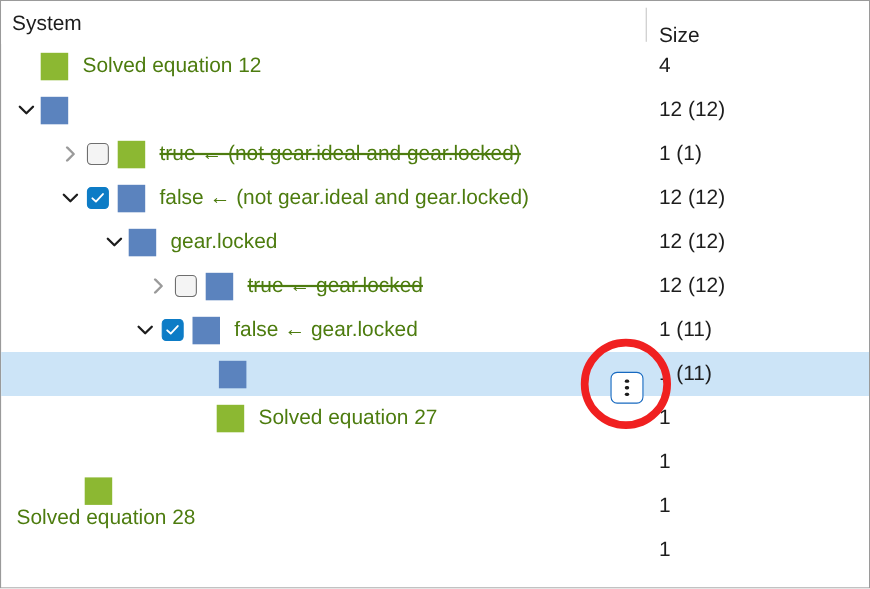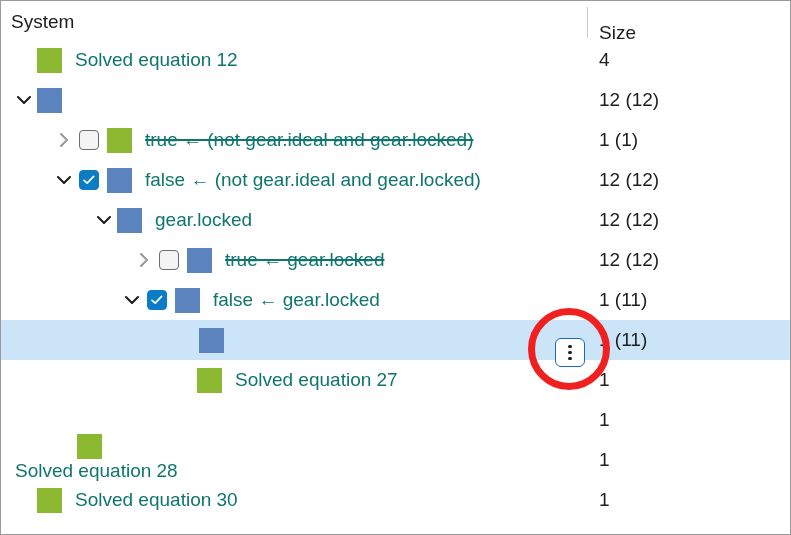--- a/index.html
+++ b/index.html
@@ -117,21 +117,21 @@
     width: 25px;
     height: 25px;
     display: block;
   }
   .tree-row.selected .swatch i {
     left: 2px;
   }
 
   .row-label {
     font-size: 19px;
-    color: #0f766e;
+    color: #4d7c0f;
     white-space: nowrap;
     padding-left: 4px;
   }
   .row-label.struck {
     text-decoration: line-through;
     text-decoration-thickness: 1.6px;
   }
 
   .row-size {
     position: absolute;
@@ -340,27 +340,20 @@
             <i style="background: rgb(140, 184, 50);"></i>
           </div>
           <div class="row-label">Solved equation 28</div>
         </div>
         <div class="row-size">1</div>
       </div>
       <div class="tree-row">
         <div class="row-size">1</div>
       </div>
       <div class="tree-row">
-        <div class="row-inner" style="left: 10px;">
-          <div class="chevron"></div>
-          <div class="swatch">
-            <i style="background: rgb(140, 184, 50);"></i>
-          </div>
-          <div class="row-label">Solved equation 30</div>
-        </div>
         <div class="row-size">1</div>
       </div>
     </div>
 
   <div class="kebab-button">
     <div class="dots">
       <span></span>
       <span></span>
       <span></span>
     </div>

